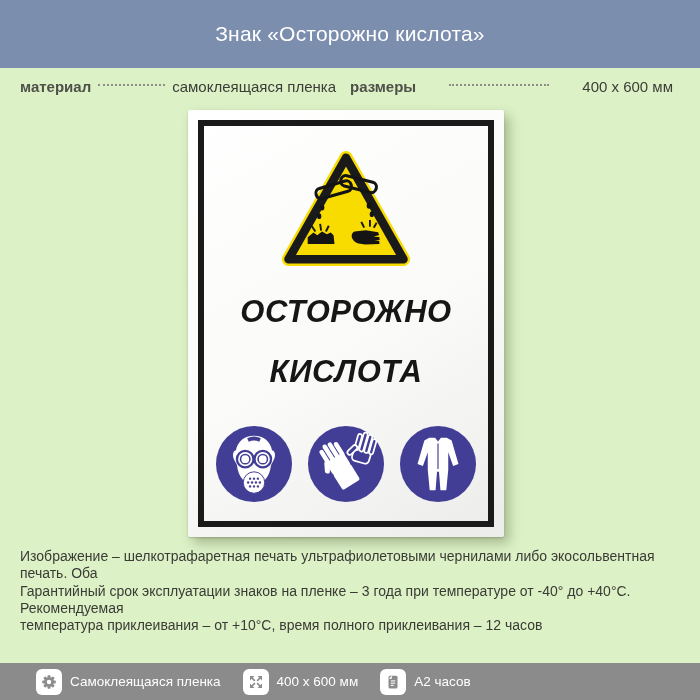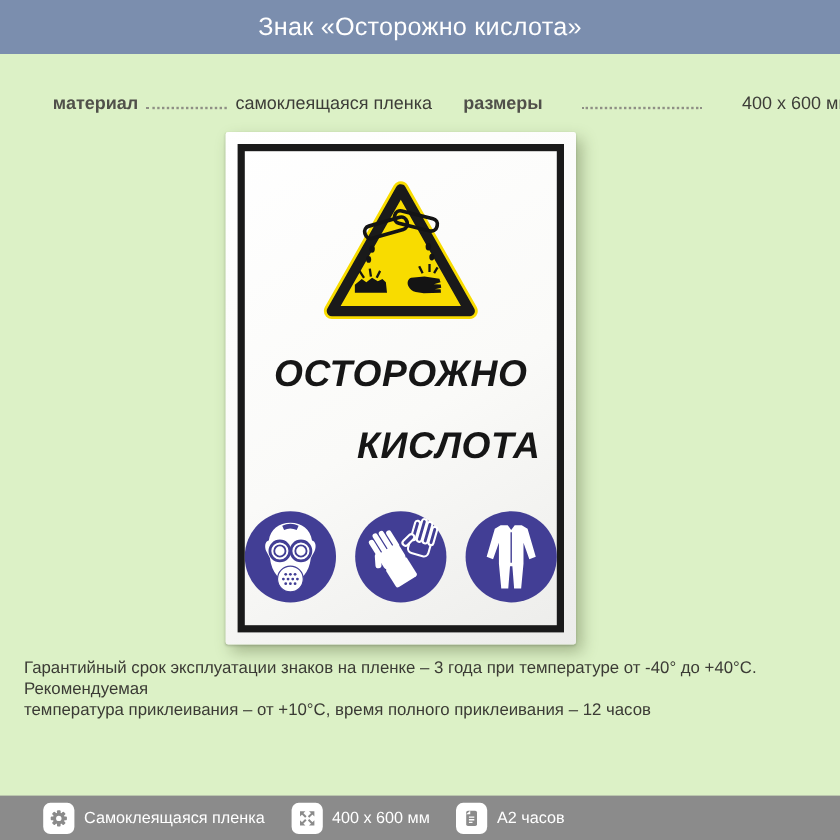--- a/index.html
+++ b/index.html
@@ -6,68 +6,68 @@
   html, body { width: 700px; height: 700px; }
   body {
     position: relative;
     background: #dcf1c6;
     font-family: "Liberation Sans", sans-serif;
     overflow: hidden;
   }
 
   
   .header-bar {
-    position: absolute; left: 0; top: 0; width: 700px; height: 45px;
+    position: absolute; left: 0; top: 0; width: 700px; height: 68px;
     background: #7b8eae;
     display: flex; align-items: center; justify-content: center;
   }
   .header-bar .title {
     color: #ffffff; font-size: 21px; letter-spacing: .2px;
   }
 
   
   .specs-row {
     position: absolute; top: 78px; left: 0; width: 700px; height: 22px;
   }
   .spec {
-    position: absolute; display: flex; align-items: flex-end;
-    font-size: 15px; color: #3d3d38; margin-left: 24px;
+    position: absolute; display: flex; align-items: center;
+    font-size: 15px; color: #3d3d38;
   }
   .spec .lbl { font-weight: bold; color: #50504a; white-space: nowrap; }
   .spec .leader {
     flex: 1 1 auto; border-bottom: 2px dotted #8f8f85;
     margin: 0 7px 4px 7px; min-width: 20px;
   }
   .spec .val { white-space: nowrap; }
   .spec.material { left: 20px;  width: 316px; }
-  .spec.size     { left: 362px; width: 323px; gap: 26px; }
+  .spec.size     { left: 350px; width: 323px; gap: 26px; }
 
   
   .sign-plate {
-    position: absolute; left: 188px; top: 110px; width: 292px; height: 427px;
+    position: absolute; left: 188px; top: 110px; width: 316px; height: 427px;
     background: linear-gradient(150deg, #ffffff 0%, #fafaf8 55%, #ececea 100%);
     border-radius: 2px;
     box-shadow: 5px 6px 12px rgba(75, 90, 50, 0.38), 0 1px 2px rgba(0,0,0,0.18);
   }
   .sign-frame {
     position: absolute; left: 10px; top: 10px; right: 10px; bottom: 10px;
     border: 6px solid #1a1a1a;
   }
   .sign-triangle {
     position: absolute; left: 50%; top: 38px; transform: translateX(-50%);
   }
   .sign-text {
     position: absolute; left: 0; width: 100%;
     text-align: center; color: #161616;
     font-family: "Liberation Sans", sans-serif;
     font-weight: bold; font-style: italic;
     font-size: 31px; line-height: 36px; letter-spacing: .5px;
   }
   .sign-text.line1 { top: 184px; }
-  .sign-text.line2 { top: 244px; margin-left: 40px; }
+  .sign-text.line2 { top: 244px; }
   .ppe-row {
     position: absolute; left: 0; top: 315px; width: 100%;
     display: flex; justify-content: center; gap: 14px;
   }
   .ppe-circle { width: 78px; height: 78px; }
 
   
   .description {
     position: absolute; left: 20px; top: 548px; width: 668px;
     color: #3b3b35; font-size: 14px; line-height: 17.3px;
@@ -194,20 +194,21 @@
     <svg class="ppe-circle" viewBox="0 0 80 80">
       <circle cx="40" cy="40" r="39" fill="#423e95"></circle>
       <path d="M31 13 L37 13 L40 17 L43 13 L49 13 L54 16 L61 40 L55.5 42 L50.5 28 L50.5 46 L48.5 67 L42.5 67 L41 48 L39 48 L37.5 67 L31.5 67 L29.5 46 L29.5 28 L24.5 42 L19 40 L26 16 Z" fill="#ffffff"></path>
       <line x1="40" y1="19" x2="40" y2="45" stroke="#423e95" stroke-width="1.2"></line>
     </svg>
 
   </div>
 </div>
 
 <div class="description">
+  <div>Изображение – шелкотрафаретная печать ультрафиолетовыми чернилами либо экосольвентная печать. Оба</div>
   <div>Гарантийный срок эксплуатации знаков на пленке – 3 года при температуре от -40° до +40°С. Рекомендуемая</div>
   <div>температура приклеивания – от +10°С, время полного приклеивания – 12 часов</div>
 </div>
 
 <div class="footer-bar">
 
   <div class="footer-item">
     <div class="footer-icon-box">
       <svg width="18" height="18" viewBox="0 0 24 24">
         <g fill="#8b8b8b">

